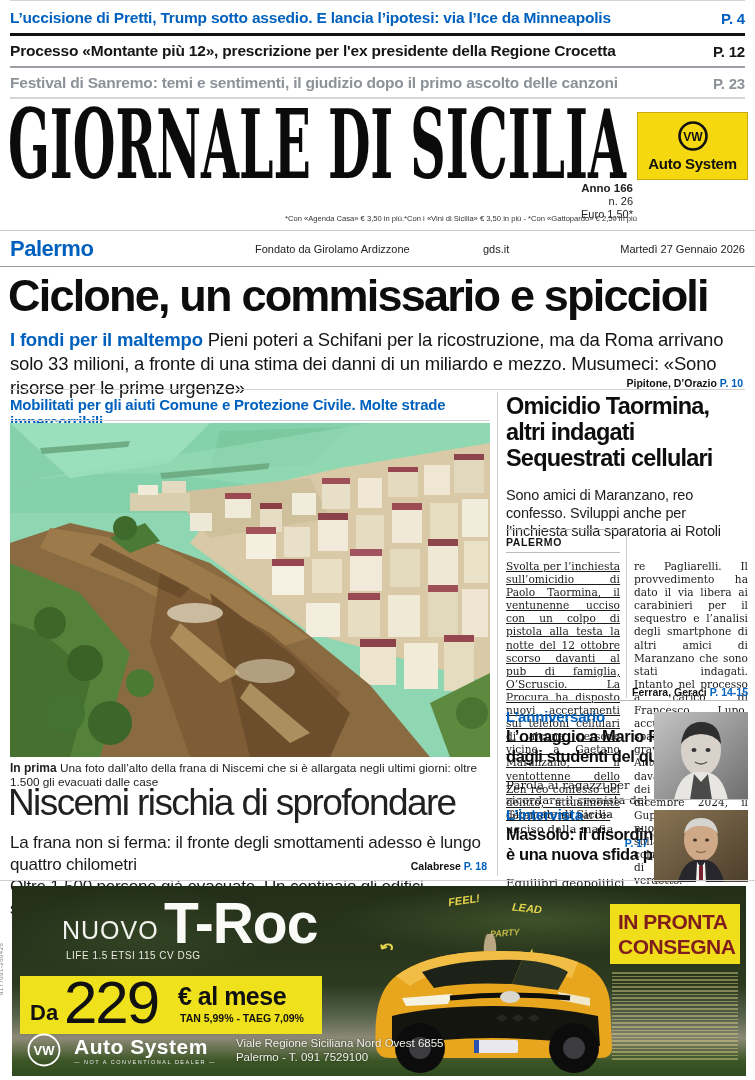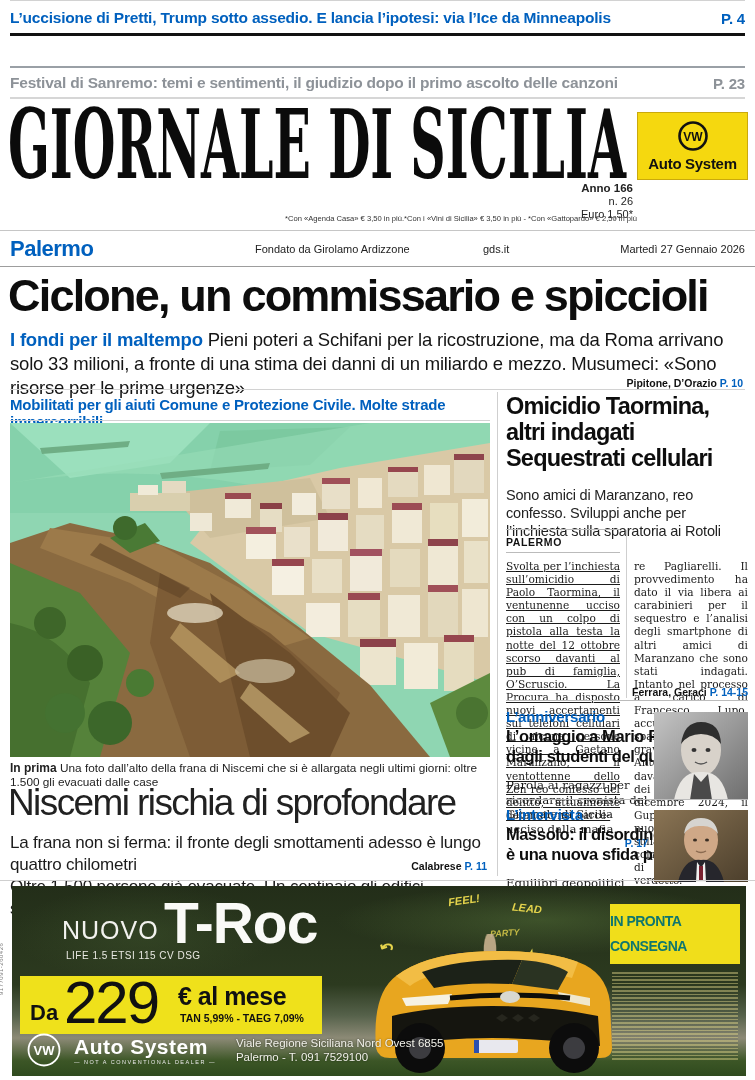--- a/index.html
+++ b/index.html
@@ -92,40 +92,44 @@
   .ad-badge { position:absolute; left:8px; top:90px; width:302px; height:58px; background:#EFE11B; }
   .ad-da { position:absolute; left:10px; top:24px; font-size:22px; font-weight:800; color:#111; }
   .ad-price { position:absolute; left:44px; top:-8px; font-size:60px; font-weight:400; color:#111; letter-spacing:-2px; }
   .ad-permonth { position:absolute; left:158px; top:6px; font-size:25px; font-weight:800; color:#111; letter-spacing:-0.5px; }
   .ad-tan { position:absolute; left:160px; top:36px; font-size:10.5px; font-weight:800; color:#111; }
   .doodle { position:absolute; color:#e5d44c; font-size:11px; font-style:italic; font-weight:bold; }
   .guitarist { position:absolute; left:438px; top:48px; width:80px; height:128px;
      background: radial-gradient(ellipse at 50% 12%, #c9b28e 0 10%, transparent 12%),
                  linear-gradient(to bottom, transparent 14%, #20262e 15% 55%, #3a4756 56% 90%, transparent 91%);
      filter: blur(0.4px); opacity:.9; }
-  .pronta { position:absolute; left:598px; top:18px; width:130px; height:60px; background:#F0DE1B; color:#0f766e;
-            font-size:14px; font-weight:800; line-height:25px; letter-spacing:-0.5px; display:flex; align-items:center; }
+  .pronta { position:absolute; left:598px; top:18px; width:130px; height:60px; background:#F0DE1B; color:#7f1d1d;
+            font-size:21px; font-weight:800; line-height:25px; letter-spacing:-0.5px; display:flex; align-items:center; padding-left:8px; }
   .fineprint { position:absolute; left:600px; top:86px; width:126px; height:88px; opacity:.8;
      background: repeating-linear-gradient(to bottom, rgba(215,205,130,.6) 0 1.6px, rgba(40,45,25,.1) 1.6px 3.6px); }
   .ad-bottom { position:absolute; left:14px; bottom:8px; display:flex; align-items:center; gap:12px; color:#fff; }
   .ad-dealer { font-size:21px; font-weight:bold; letter-spacing:0.5px; }
   .ad-tag { font-size:5.5px; letter-spacing:1.5px; text-align:center; color:#e8e8e8; }
   .ad-addr { font-size:11.5px; line-height:14px; color:#f2f2ea; text-shadow:0 0 2px rgba(0,0,0,.6); }
 </style>
 </head>
 <body>
 
 <div class="page">
 
   <div class="hairline" style="left:10px;right:10px;top:0;"></div>
   <div class="top-row" style="top:6px;height:24px;color:#0060BE;">
     <span>L’uccisione di Pretti, Trump sotto assedio. E lancia l’ipotesi: via l’Ice da Minneapolis</span>
     <span class="pg">P. 4</span>
   </div>
   <div class="rule1" style="top:33px;"></div>
+  <div class="top-row" style="top:39px;height:24px;color:#161616;">
+    <span>Processo «Montante più 12», prescrizione per l'ex presidente della Regione Crocetta</span>
+    <span class="pg">P. 12</span>
+  </div>
   <div class="rule2" style="top:66px;"></div>
   <div class="top-row" style="top:71px;height:24px;color:#8d9298;">
     <span>Festival di Sanremo: temi e sentimenti, il giudizio dopo il primo ascolto delle canzoni</span>
     <span class="pg">P. 23</span>
   </div>
   <div class="rule3" style="top:97px;"></div>
 
   <div class="masthead-title">
     <svg width="622" height="82" viewBox="0 0 622 82">
       <text x="0" y="72" font-family="DejaVu Serif, serif" font-weight="bold" font-size="96" fill="#0b0b0b" textLength="618" lengthAdjust="spacingAndGlyphs">GIORNALE DI SICILIA</text>
@@ -257,21 +261,21 @@
   </div>
 
   <div class="caption">
     <b>In prima</b><span> Una foto dall’alto della frana di Niscemi che si è allargata negli ultimi giorni: oltre 1.500 gli evacuati dalle case</span>
   </div>
   <div class="hl2">Niscemi rischia di sprofondare</div>
   <div class="dek2 preline">La frana non si ferma: il fronte degli smottamenti adesso è lungo quattro chilometri
 Oltre 1.500 persone già evacuate. Un centinaio gli edifici sgomberati, tra cui una scuola</div>
   <div class="by2">
     <span class="byname">Calabrese</span>
-    <span class="bypage">P. 11</span>
+    <span class="bypage">P. 18</span>
   </div>
 
   <div class="rc crime-hl preline" style="position:absolute;">Omicidio Taormina,
 altri indagati
 Sequestrati cellulari</div>
   <div class="rc crime-dek" style="position:absolute;">Sono amici di Maranzano, reo confesso. Sviluppi anche per l’inchiesta sulla sparatoria ai Rotoli</div>
   <div class="pal-rule-a"></div>
   <div class="pal">PALERMO</div>
   <div class="pal-rule-b"></div>
   <div class="crime-cols">

